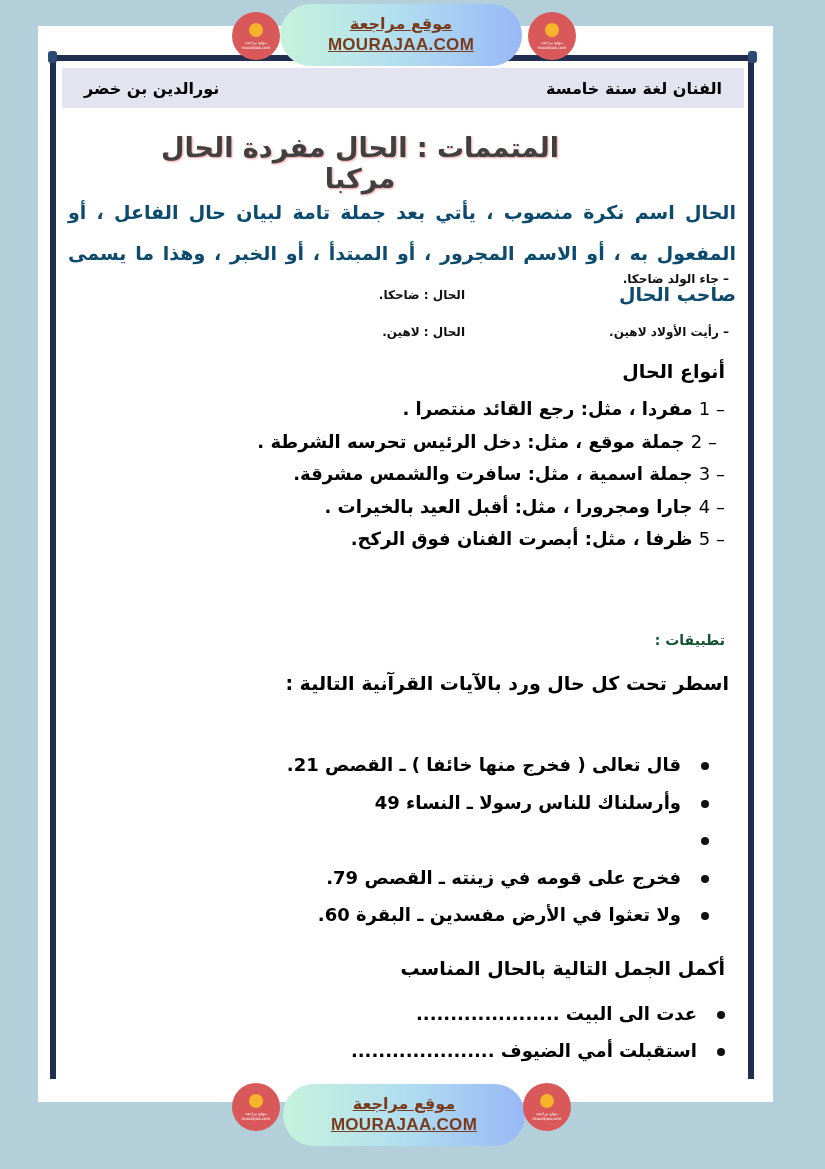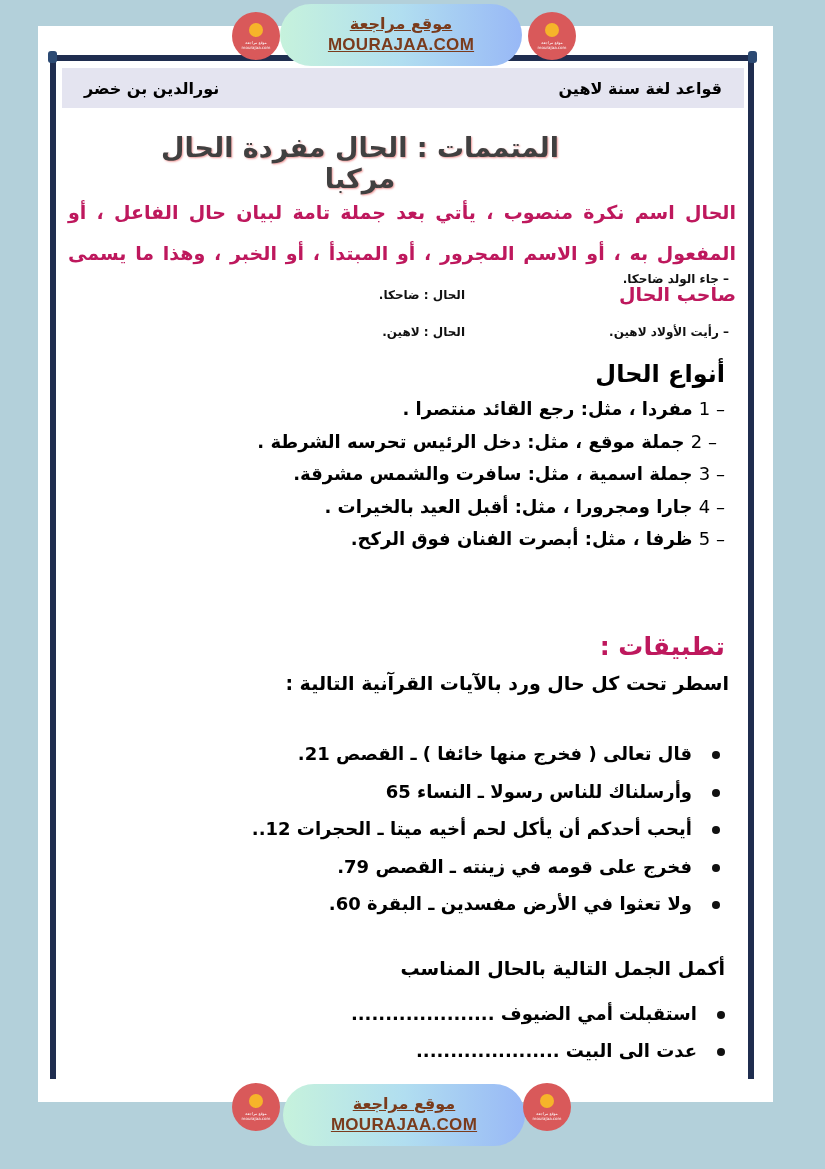--- a/index.html
+++ b/index.html
@@ -27,35 +27,35 @@
       padding: 0 22px; box-sizing: border-box; direction: rtl;
     }
     .header-band span {
       font-family: "DejaVu Sans", sans-serif; font-weight: bold; font-size: 16px; color: #000000;
     }
     .title {
       position: absolute; left: 130px; top: 132px; width: 460px; text-align: center;
       direction: rtl; font-weight: bold; font-size: 27px; color: #404040;
       text-shadow: 1px 1px 2px #e99;
     }
-    .content { position: absolute; direction: rtl; color: #be185d; font-weight: bold; }
+    .content { position: absolute; direction: rtl; color: #0c4a6e; font-weight: bold; }
     .intro {
       left: 68px; top: 192px; width: 668px; font-size: 19px; line-height: 41px; text-align: justify;
     }
     .ex-row { position: absolute; direction: rtl; font-size: 12px; font-weight: bold; color: #111; }
-    .types-title { position: absolute; right: 100px; top: 360px; font-size: 24px; font-weight: bold; direction: rtl; }
+    .types-title { position: absolute; right: 100px; top: 360px; font-size: 19px; font-weight: bold; direction: rtl; }
     .types-list { position: absolute; right: 100px; top: 393px; direction: rtl; margin-left: 32px; }
     .type-item { font-size: 18px; font-weight: bold; line-height: 32.5px; white-space: nowrap; }
     .type-item .num { font-weight: normal; }
     .apps-title {
       position: absolute; right: 100px; top: 632px; direction: rtl;
-      font-size: 25px; font-weight: bold; color: #be185d;
+      font-size: 14px; font-weight: bold; color: #14532d;
     }
     .apps-instr { position: absolute; right: 96px; top: 672px; direction: rtl; font-size: 19px; font-weight: bold; }
-    .bullets { position: absolute; right: 100px; top: 730px; direction: rtl; margin: 5px; padding: 0; list-style: none; }
+    .bullets { position: absolute; right: 100px; top: 730px; direction: rtl; margin: 16px; padding: 0; list-style: none; }
     .bullets li { font-size: 18px; font-weight: bold; line-height: 37.5px; white-space: nowrap; }
     .bullet-dot { display: inline-block; width: 8px; height: 8px; border-radius: 50%; background: #111; margin-left: 20px; vertical-align: middle; }
     .complete-title { position: absolute; right: 100px; top: 957px; direction: rtl; font-size: 19px; font-weight: bold; }
     .complete-list { position: absolute; right: 100px; top: 995px; direction: rtl; margin: 0; padding: 0; list-style: none; }
     .complete-list li { font-size: 18px; font-weight: bold; line-height: 37px; white-space: nowrap; }
 
     
     .banner {
       position: absolute; width: 242px; height: 62px; border-radius: 32px;
       background: linear-gradient(90deg, #c6f2dc 0%, #b1def0 50%, #98b8f6 100%);
@@ -72,21 +72,21 @@
   </style>
 </head>
 <body>
 
 <div class="page"></div>
 <div class="frame"></div>
 <div class="frame-corner" style="left:48px;"></div>
 <div class="frame-corner" style="left:748px;"></div>
 
 <div class="header-band">
-  <span>قواعد لغة سنة لاهين</span>
+  <span>الفنان لغة سنة خامسة</span>
   <span>نورالدين بن خضر</span>
 </div>
 
 <div class="title">المتممات : الحال مفردة الحال مركبا</div>
 
 <div class="content intro">الحال اسم نكرة منصوب ، يأتي بعد جملة تامة لبيان حال الفاعل ، أو المفعول به ، أو الاسم المجرور ، أو المبتدأ ، أو الخبر ، وهذا ما يسمى صاحب الحال</div>
 
 <div class="ex-row" style="right:96px; top:272px;">– جاء الولد ضاحكا.</div>
 <div class="ex-row" style="right:360px; top:288px;">الحال : ضاحكا.</div>
 <div class="ex-row" style="right:96px; top:325px;">– رأيت الأولاد لاهين.</div>
@@ -98,30 +98,30 @@
   <div class="type-item" style="margin-right:8px;"><span class="num">– 2</span><span> جملة موقع ، مثل:  دخل الرئيس تحرسه الشرطة .</span></div>
   <div class="type-item"><span class="num">– 3</span><span> جملة اسمية ، مثل:  سافرت والشمس مشرقة.</span></div>
   <div class="type-item"><span class="num">– 4</span><span> جارا ومجرورا ، مثل:  أقبل العيد بالخيرات .</span></div>
   <div class="type-item"><span class="num">– 5</span><span> ظرفا ، مثل:  أبصرت الفنان فوق الركح.</span></div>
 </div>
 
 <div class="apps-title">تطبيقات :</div>
 <div class="apps-instr">اسطر تحت كل حال ورد بالآيات القرآنية التالية :</div>
 <ul class="bullets">
   <li><span class="bullet-dot"></span><span>قال تعالى ( فخرج منها خائفا ) ـ  القصص 21.</span></li>
-  <li><span class="bullet-dot"></span><span>وأرسلناك للناس رسولا ـ النساء 65</span></li>
-  <li><span class="bullet-dot"></span><span>أيحب أحدكم أن يأكل لحم أخيه ميتا ـ الحجرات 12..</span></li>
+  <li><span class="bullet-dot"></span><span>وأرسلناك للناس رسولا ـ النساء 49</span></li>
+  <li><span class="bullet-dot"></span></li>
   <li><span class="bullet-dot"></span><span>فخرج على قومه في زينته ـ  القصص 79.</span></li>
   <li><span class="bullet-dot"></span><span>ولا تعثوا في الأرض مفسدين ـ  البقرة 60.</span></li>
 </ul>
 
 <div class="complete-title">أكمل الجمل التالية بالحال المناسب</div>
 <ul class="complete-list">
+  <li><span class="bullet-dot"></span><span>عدت الى البيت .....................</span></li>
   <li><span class="bullet-dot"></span><span>استقبلت أمي الضيوف .....................</span></li>
-  <li><span class="bullet-dot"></span><span>عدت الى البيت .....................</span></li>
 </ul>
 
 <div class="badge" style="left:232px; top:12px;">
   <div class="coin"></div>
   <div class="small">موقع مراجعة</div>
   <div class="small">mourajaa.com</div>
 </div>
 <div class="banner" style="left:280px; top:4px;">
   <div class="ar">موقع مراجعة</div>
   <div class="en">MOURAJAA.COM</div>

